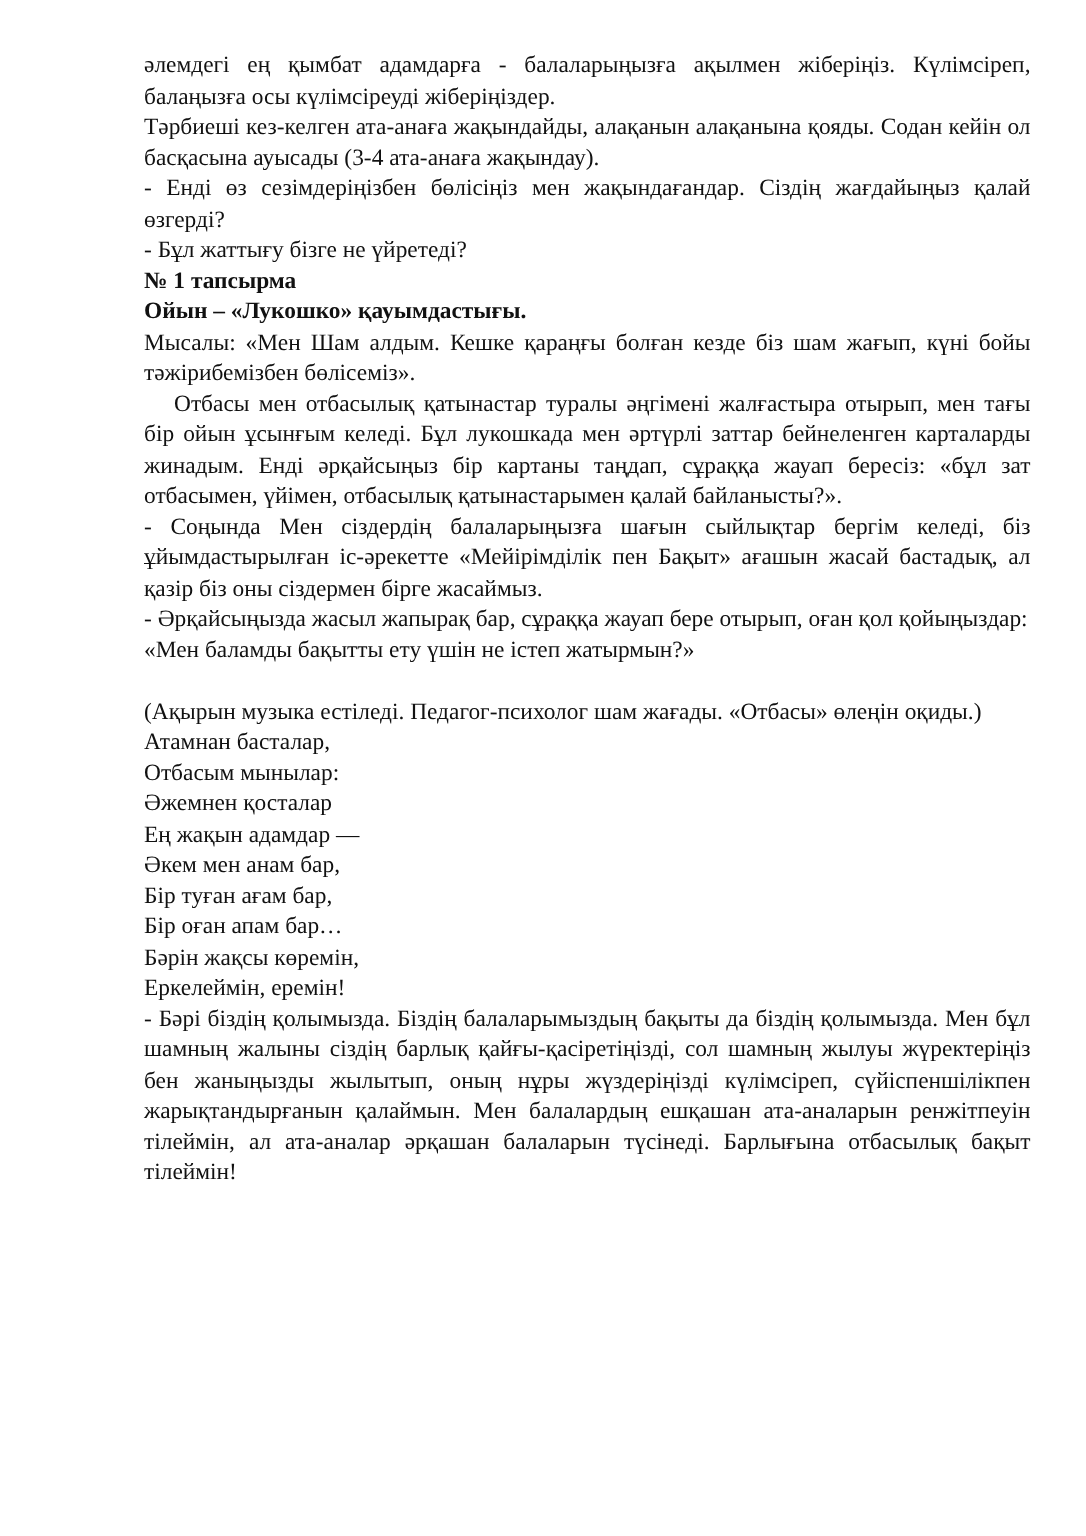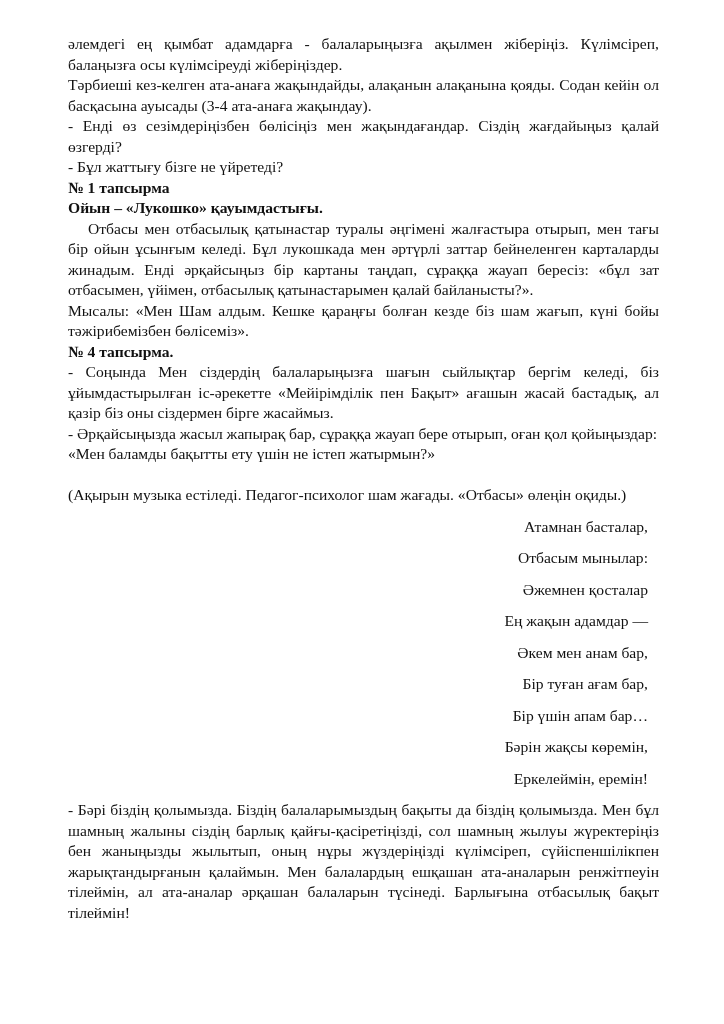--- a/index.html
+++ b/index.html
@@ -8,21 +8,21 @@
       background: #ffffff;
     }
     body {
       width: 724px;
       height: 1024px;
       overflow: hidden;
       position: relative;
     }
     .page {
       position: absolute;
-      left: 68px;
+      left: 96px;
       top: 34px;
       width: 591px;
       font-family: "Liberation Serif", "DejaVu Serif", serif;
       font-size: 15.6px;
       line-height: 20.5px;
       color: #111111;
     }
     .p {
       margin: 0;
       text-align: justify;
@@ -32,55 +32,54 @@
       text-indent: 20px;
     }
     .h {
       margin: 0;
       font-weight: bold;
     }
     .blank {
       height: 20.5px;
     }
     .poem .line {
-      margin: 11px;
-      text-align: right;
+      margin: 0;
+      text-align: left;
     }
   </style>
 </head>
 <body>
 
 <div class="page">
 
   <p class="p">әлемдегі ең қымбат адамдарға - балаларыңызға ақылмен жіберіңіз. Күлімсіреп, балаңызға осы күлімсіреуді жіберіңіздер.</p>
   <p class="p">Тәрбиеші кез-келген ата-анаға жақындайды, алақанын алақанына қояды. Содан кейін ол басқасына ауысады (3-4 ата-анаға жақындау).</p>
   <p class="p">- Енді өз сезімдеріңізбен бөлісіңіз мен жақындағандар. Сіздің жағдайыңыз қалай өзгерді?</p>
   <p class="p">- Бұл жаттығу бізге не үйретеді?</p>
 
   <p class="h">№ 1 тапсырма</p>
   <p class="h">Ойын – «Лукошко» қауымдастығы.</p>
+  <p class="p">Мысалы: «Мен Шам алдым. Кешке қараңғы болған кезде біз шам жағып, күні бойы тәжірибемізбен бөлісеміз».</p>
   <p class="p indent">Отбасы мен отбасылық қатынастар туралы әңгімені жалғастыра отырып, мен тағы бір ойын ұсынғым келеді. Бұл лукошкада мен әртүрлі заттар бейнеленген карталарды жинадым. Енді әрқайсыңыз бір картаны таңдап, сұраққа жауап бересіз: «бұл зат отбасымен, үйімен, отбасылық қатынастарымен қалай байланысты?».</p>
-  <p class="p">Мысалы: «Мен Шам алдым. Кешке қараңғы болған кезде біз шам жағып, күні бойы тәжірибемізбен бөлісеміз».</p>
 
-  <p class="h">№ 4 тапсырма.</p>
   <p class="p">- Соңында Мен сіздердің балаларыңызға шағын сыйлықтар бергім келеді, біз ұйымдастырылған іс-әрекетте «Мейірімділік пен Бақыт» ағашын жасай бастадық, ал қазір біз оны сіздермен бірге жасаймыз.</p>
   <p class="p">- Әрқайсыңызда жасыл жапырақ бар, сұраққа жауап бере отырып, оған қол қойыңыздар:</p>
   <p class="p">«Мен баламды бақытты ету үшін не істеп жатырмын?»</p>
 
   <div class="blank"></div>
 
   <p class="p">(Ақырын музыка естіледі. Педагог-психолог шам жағады. «Отбасы» өлеңін оқиды.)</p>
 
   <div class="poem">
     <p class="line">Атамнан басталар,</p>
     <p class="line">Отбасым мынылар:</p>
     <p class="line">Әжемнен қосталар</p>
     <p class="line">Ең жақын адамдар —</p>
     <p class="line">Әкем мен анам бар,</p>
     <p class="line">Бір туған ағам бар,</p>
-    <p class="line">Бір үшін апам бар…</p>
+    <p class="line">Бір оған апам бар…</p>
     <p class="line">Бәрін жақсы көремін,</p>
     <p class="line">Еркелеймін, еремін!</p>
   </div>
 
   <p class="p">- Бәрі біздің қолымызда. Біздің балаларымыздың бақыты да біздің қолымызда. Мен бұл шамның жалыны сіздің барлық қайғы-қасіретіңізді, сол шамның жылуы жүректеріңіз бен жаныңызды жылытып, оның нұры жүздеріңізді күлімсіреп, сүйіспеншілікпен жарықтандырғанын қалаймын. Мен балалардың ешқашан ата-аналарын ренжітпеуін тілеймін, ал ата-аналар әрқашан балаларын түсінеді. Барлығына отбасылық бақыт тілеймін!</p>
 
 </div>
 
 </body></html>

